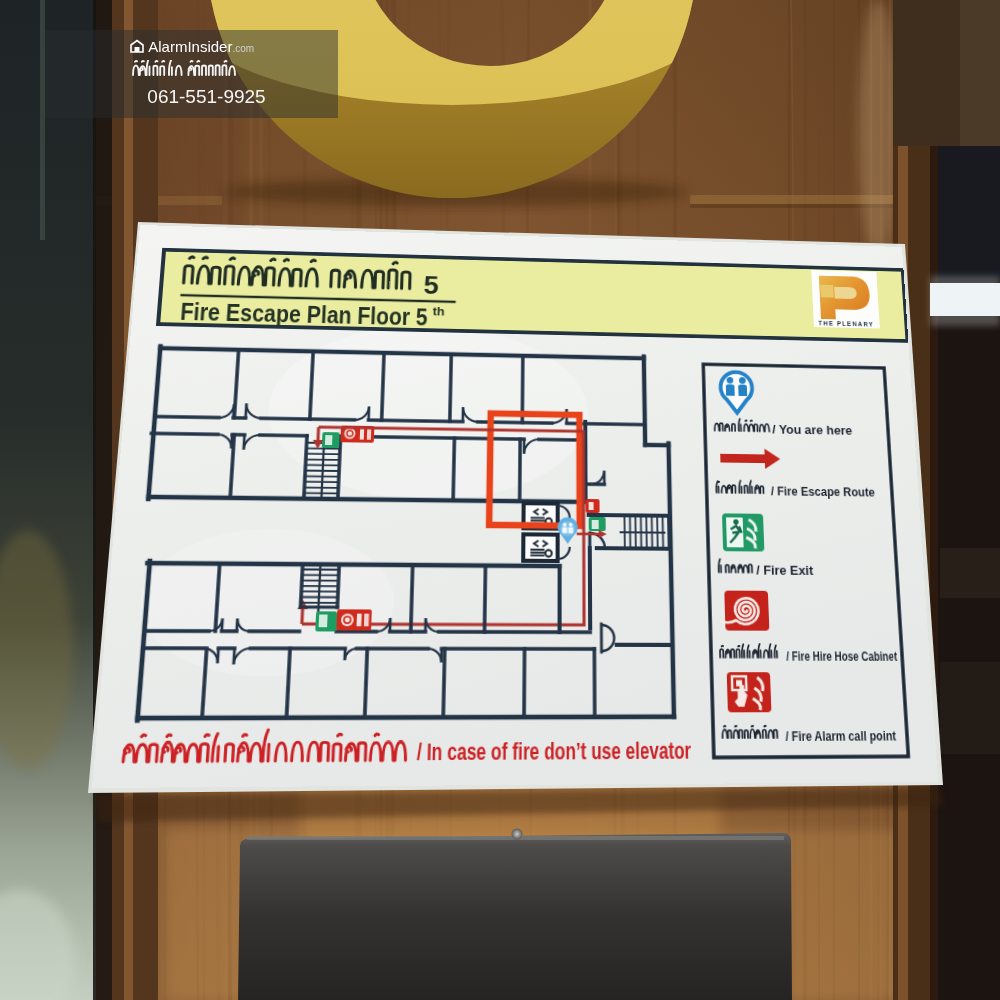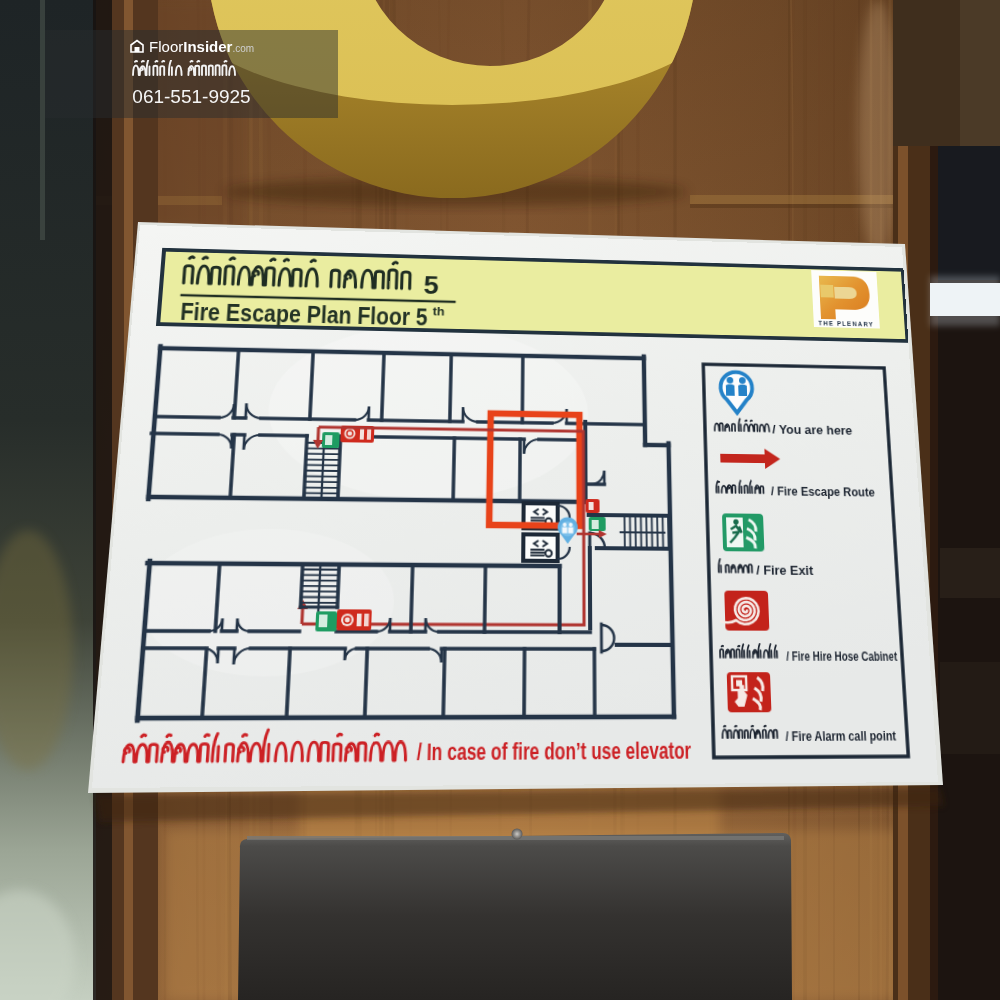--- a/index.html
+++ b/index.html
@@ -138,27 +138,27 @@
       <path d="M138,222 L905,244 L943,785 L88,793 Z" fill="#e2e4e0"></path>
     </svg>
 
 <div style="position:absolute;left:45px;top:30px;width:293px;height:88px;background:rgba(40,44,46,0.48);"></div>
 
 <div style="position:absolute;left:45px;top:38px;width:293px;text-align:center;color:#fff;font-family:'Liberation Sans',sans-serif;font-size:15px;">
 <svg width="16" height="15" viewBox="0 0 16 15" style="vertical-align:-2px">
         <path d="M2,6 L8,1.5 L14,6 L14,13 L2,13 Z" fill="none" stroke="#fff" stroke-width="1.6"></path>
         <path d="M5.5,13 V8 h5 v5" fill="#fff"></path>
       </svg>
-<span style="font-weight:400"> Floor</span><span style="font-weight:bold">Insider</span><span style="font-size:10px;color:#cfcfcf">.com</span></div>
+<span style="font-weight:400"> Alarm</span><span style="font-weight:normal">Insider</span><span style="font-size:10px;color:#cfcfcf">.com</span></div>
 
 <svg width="120" height="22" viewBox="0 0 120 22" style="position:absolute;left:131px;top:60px">
       <path d="M2.0,15.0 q0.1,-9.5 2.9,-9.5 q2.7,0 2.9,9.5 M8.8,15.0 q0.1,-8.9 2.9,-8.9 q2.7,0 2.9,8.9 M10.0,10.5 a1.4,1.4 0 1,1 1.7,-0.7 M15.6,15.0 q-0.3,-10.6 2.0,-15.9 M18.5,15.0 l0,-8.5 M22.4,15.0 l0,-7.8 q0,-1.4 2.0,-1.4 q2.0,0 2.0,1.4 l0,7.8 M29.2,15.0 l0,-7.6 q0,-1.3 2.0,-1.3 q2.0,0 2.0,1.3 l0,7.6 M38.0,15.0 q-0.3,-9.8 2.0,-14.7 M40.9,15.0 l0,-7.9 M44.8,15.0 q0.1,-9.3 2.9,-9.3 q2.7,0 2.9,9.3 M57.4,15.0 q0.1,-9.1 2.9,-9.1 q2.7,0 2.9,9.1 M58.6,10.4 a1.4,1.4 0 1,1 1.7,-0.7 M64.2,15.0 l0,-7.9 q0,-1.4 2.0,-1.4 q2.0,0 2.0,1.4 l0,7.9 M71.0,15.0 l0,-8.1 q0,-1.4 2.0,-1.4 q2.0,0 2.0,1.4 l0,8.1 M77.8,15.0 l0,-8.1 q0,-1.4 2.0,-1.4 q2.0,0 2.0,1.4 l0,8.1 M84.6,15.0 l0,-8.3 q0,-1.5 2.0,-1.5 q2.0,0 2.0,1.5 l0,8.3 M91.4,15.0 l0,-8.3 q0,-1.5 2.0,-1.5 q2.0,0 2.0,1.5 l0,8.3 M98.2,15.0 q0.1,-8.8 2.9,-8.8 q2.7,0 2.9,8.8 M4.0,1.8 q1.0,-1.4 2.0,-0.5 M10.8,1.8 q1.0,-1.4 2.0,-0.5 M24.4,1.8 q1.0,-1.4 2.0,-0.5 M31.2,1.8 q1.0,-1.4 2.0,-0.5 M59.5,1.8 q1.0,-1.4 2.0,-0.5 M66.3,1.8 q1.0,-1.4 2.0,-0.5 M93.5,1.8 q1.0,-1.4 2.0,-0.5" fill="none" stroke="#f2f2f2" stroke-width="1.9" stroke-linecap="round"></path>
     </svg>
 
-<div style="position:absolute;left:45px;top:86px;width:293px;text-align:center;color:#f5f5f5;font-family:'Liberation Sans',sans-serif;font-size:19px;">061-551-9925</div>
+<div style="position:absolute;left:45px;top:86px;width:293px;text-align:center;color:#f5f5f5;font-family:'Liberation Sans',sans-serif;font-size:19px;padding-left:15px;">061-551-9925</div>
 
 <div id="sign">
       <svg width="800" height="550" viewBox="0 0 800 550" xmlns="http://www.w3.org/2000/svg" style="position:absolute;left:0;top:0">
         <defs>
 <linearGradient id="signbg" x1="0" y1="0" x2="0.3" y2="1">
 <stop offset="0" stop-color="#f4f5f3"></stop>
             <stop offset="0.55" stop-color="#eceeec"></stop>
             <stop offset="1" stop-color="#e7e9e8"></stop>
           </linearGradient>
 <linearGradient id="pgrad" x1="0" y1="0" x2="1" y2="1">

